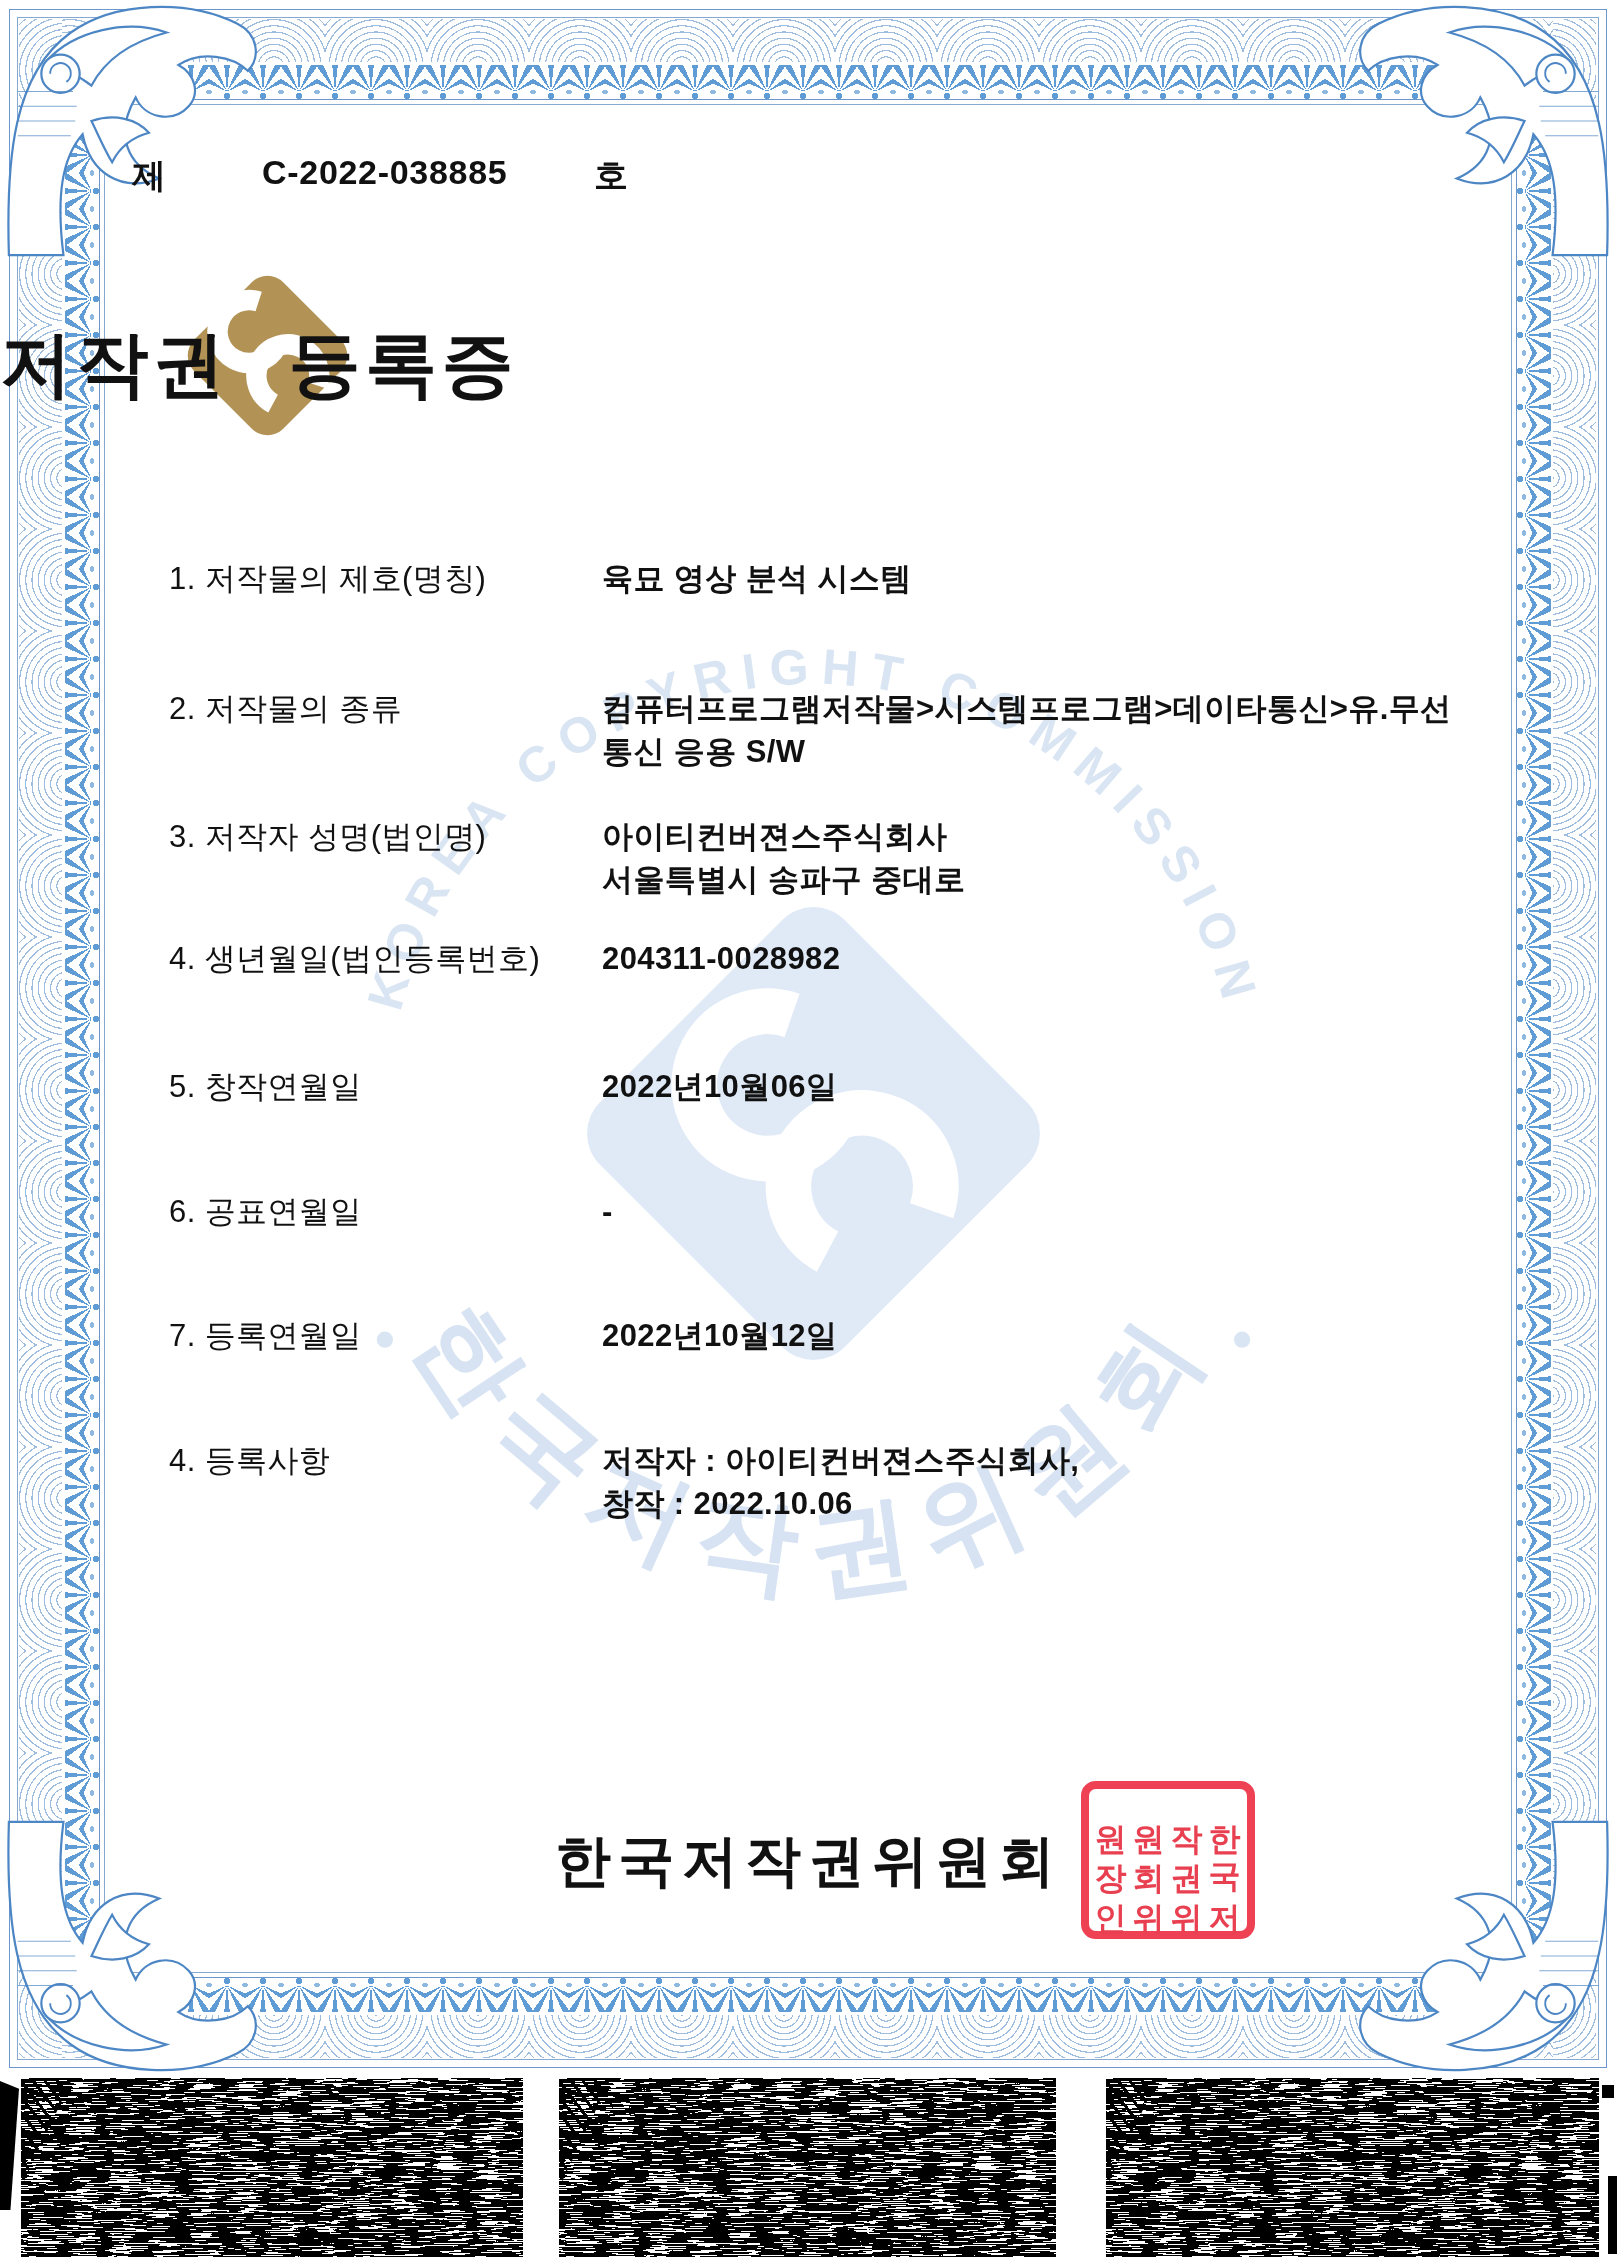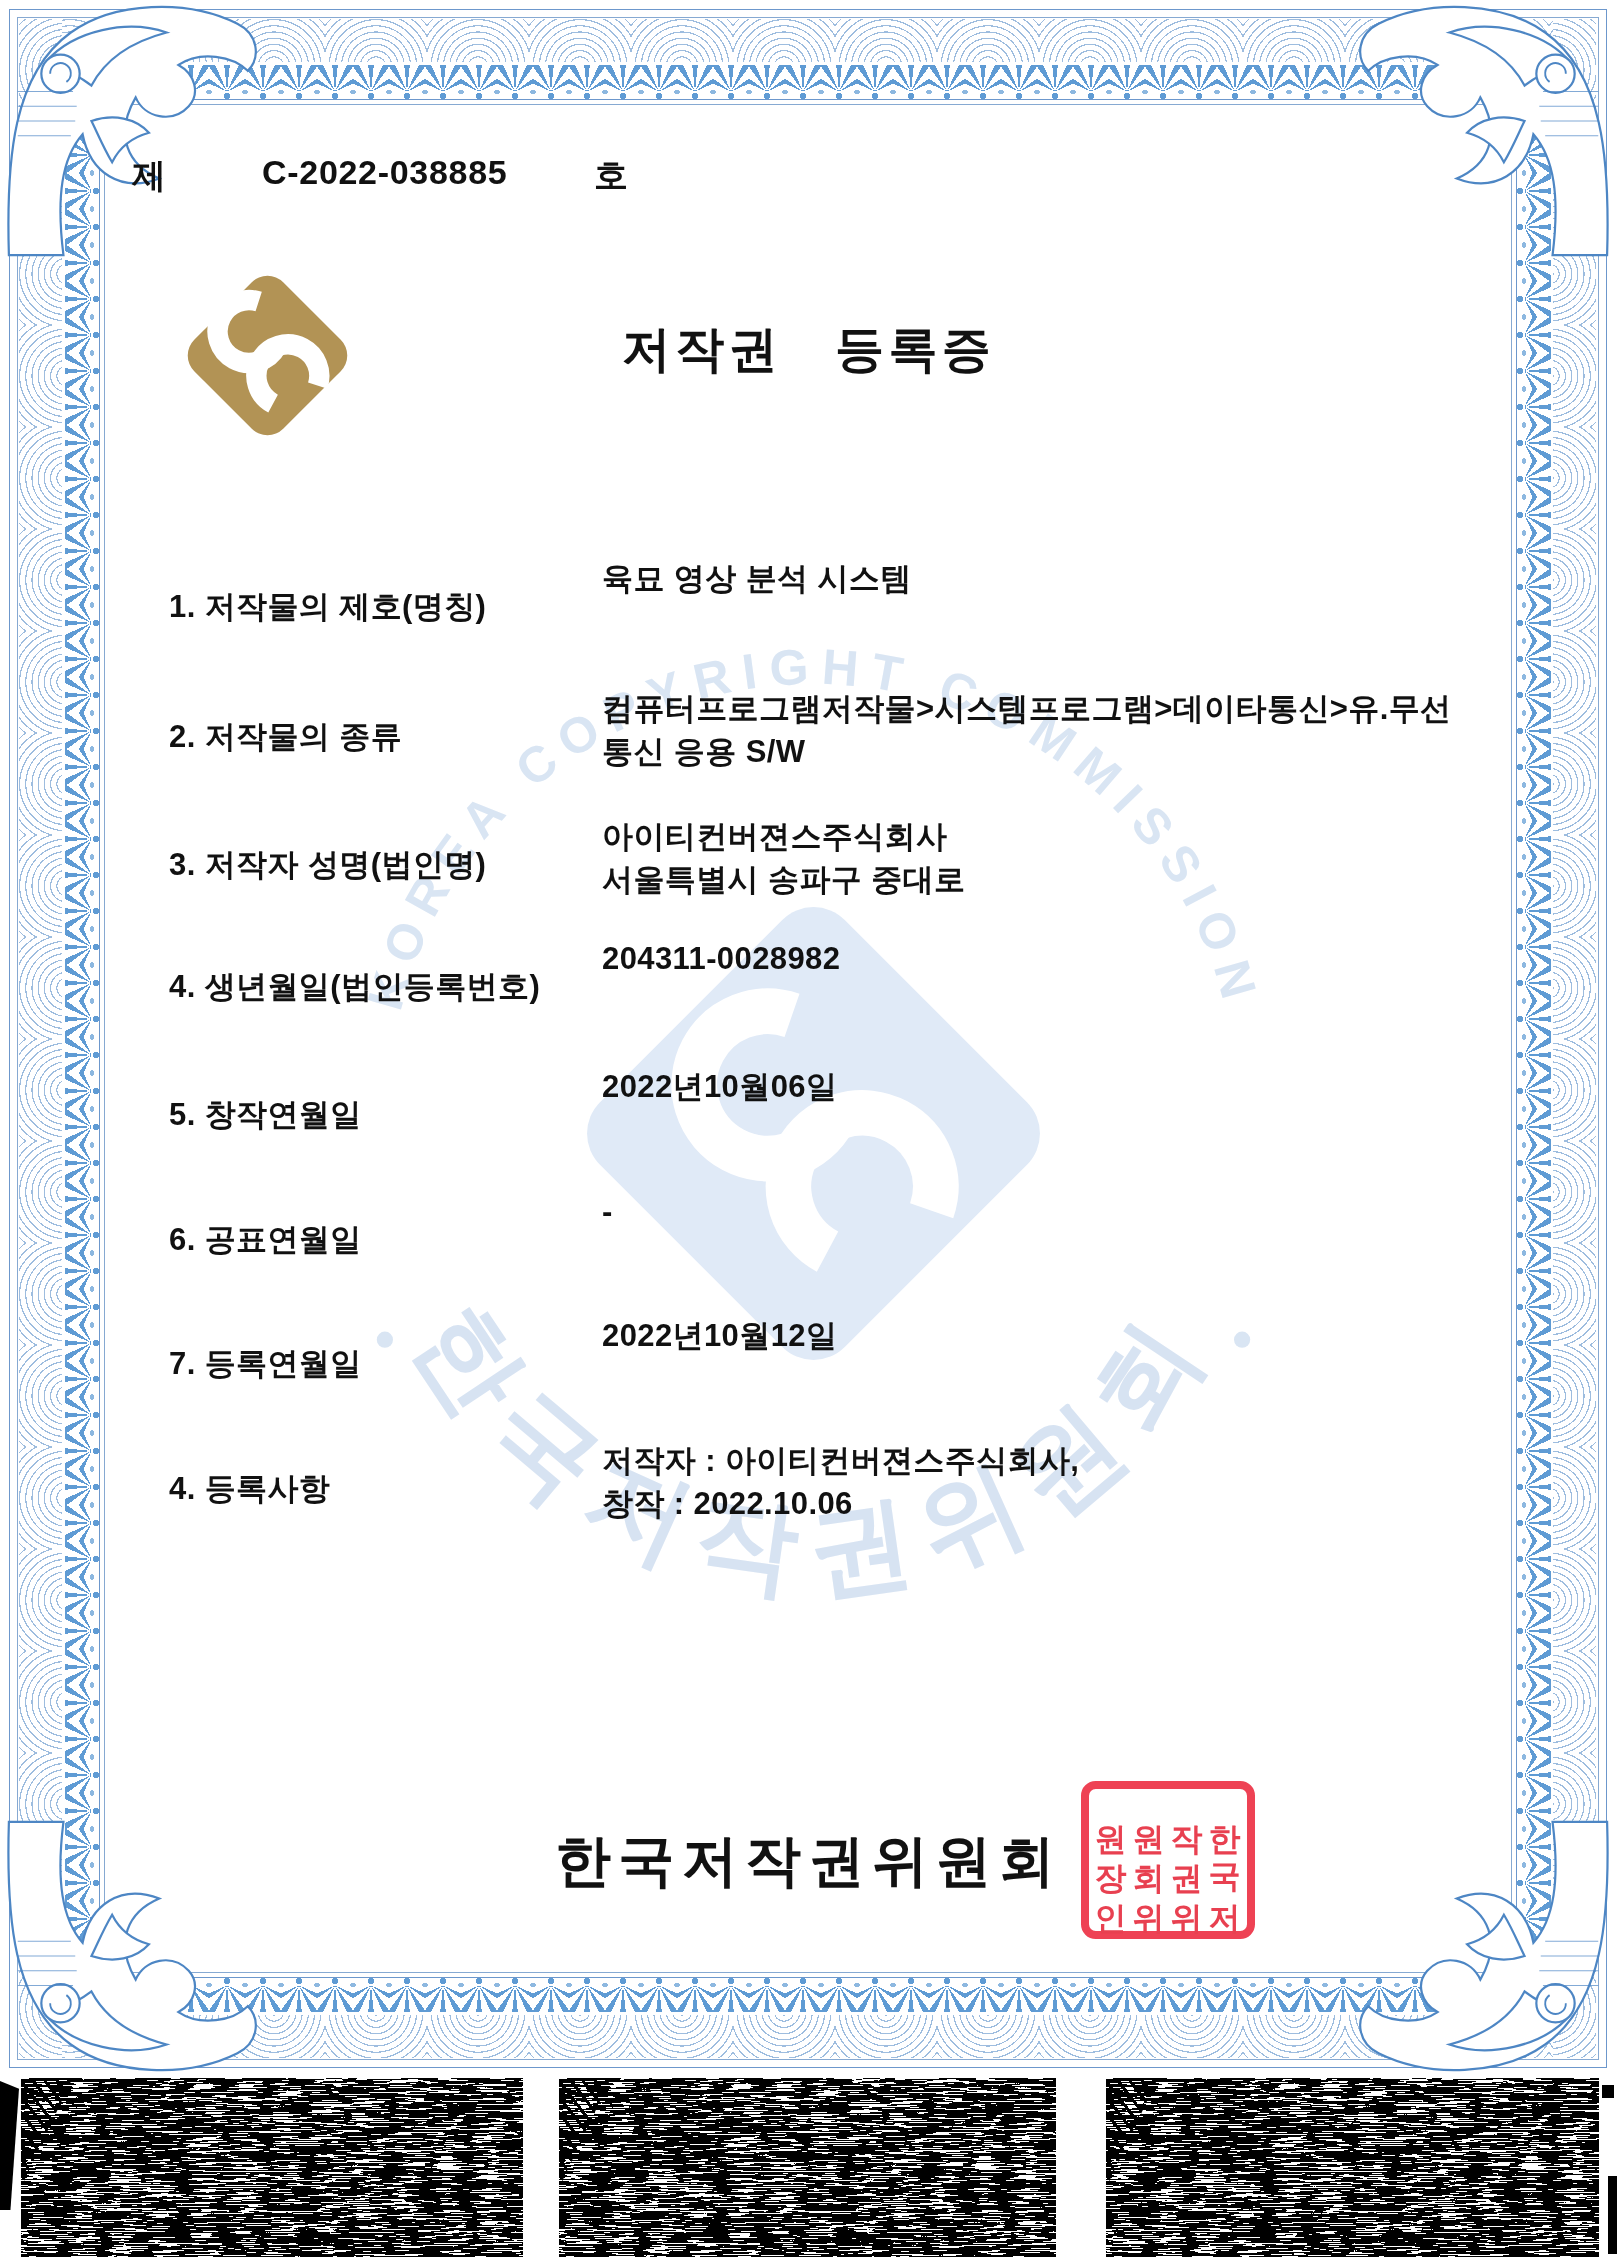--- a/index.html
+++ b/index.html
@@ -62,25 +62,25 @@
   #corner-bl{left:2.9px;bottom:187px;transform:scaleY(-1);}
 
   
   .content{position:absolute;z-index:4;}
   #number-row span{position:absolute;font-size:34px;font-weight:700;letter-spacing:0.7px;white-space:nowrap;}
   #num-prefix{left:132px;} #num-value{left:262px;} #num-suffix{left:594px;}
   #number-row{left:0;top:153px;width:100%;height:44px;}
 
   #logo{left:175px;top:259px;width:185px;height:193px;}
 
-  #title{left:0;top:317px;width:100%;text-align:center;font-size:49px;font-weight:700;
+  #title{left:0;top:317px;width:100%;text-align:left;font-size:72px;font-weight:700;
          letter-spacing:4.4px;word-spacing:35px;white-space:nowrap;}
 
   .row{position:absolute;left:0;width:100%;}
-  .row .lbl{position:absolute;left:169px;font-size:31px;font-weight:700;white-space:nowrap;letter-spacing:0.4px;margin-top:28px;}
+  .row .lbl{position:absolute;left:169px;font-size:31px;font-weight:400;white-space:nowrap;letter-spacing:0.4px;}
   .row .val{position:absolute;left:602px;width:872px;font-size:31px;font-weight:700;line-height:1.38;letter-spacing:0.4px;}
   .row .val span{display:block;}
   .row .val .v2:empty{display:none;}
 
   #statement{left:0;top:1596px;width:100%;text-align:center;font-size:32px;font-weight:700;letter-spacing:0.4px;}
   #issue-date{left:0;top:1695px;width:100%;text-align:center;font-size:33px;font-weight:700;}
   #issuer{left:0;top:1824px;width:100%;text-align:center;font-size:56px;font-weight:700;letter-spacing:7.4px;}
 
   
   #seal{position:absolute;left:1081px;top:1781px;width:174px;height:158px;z-index:5;

